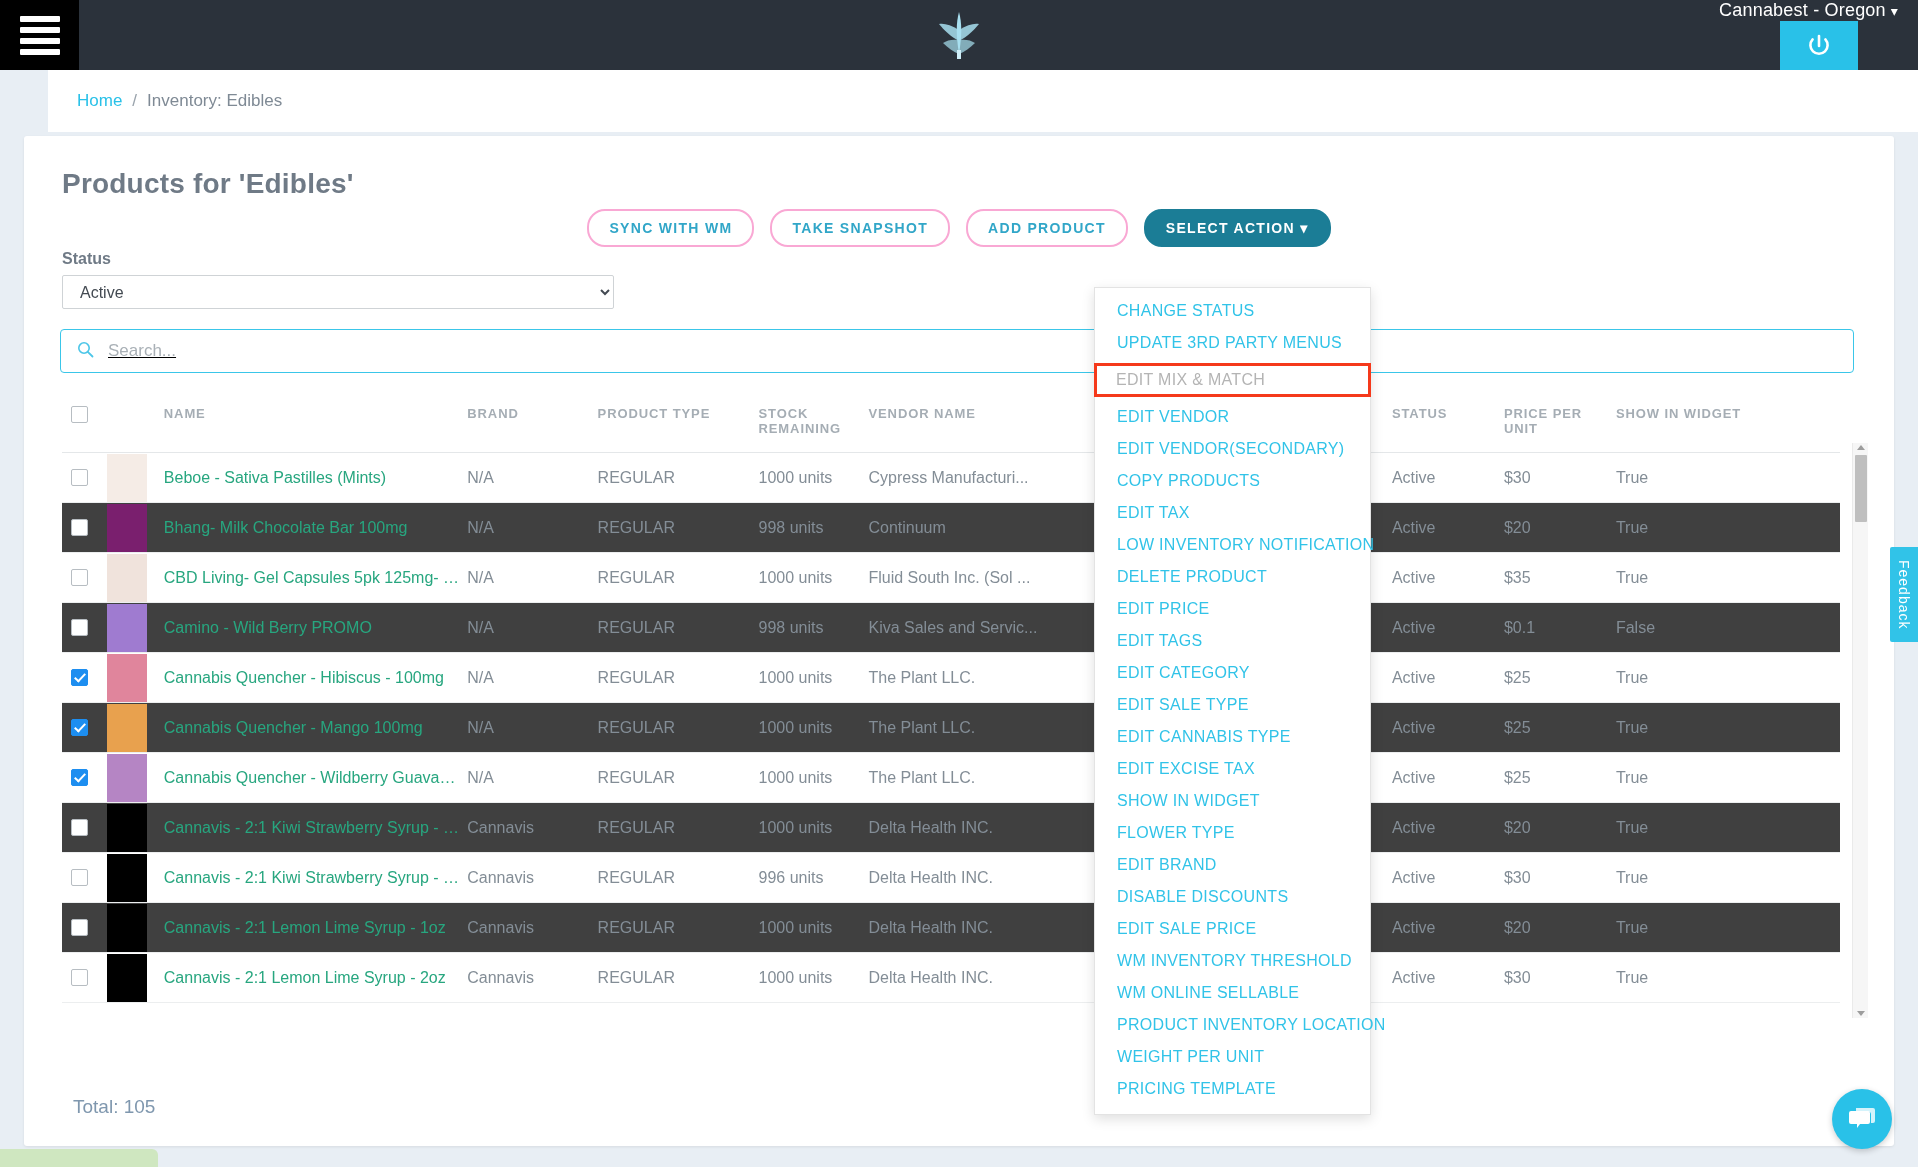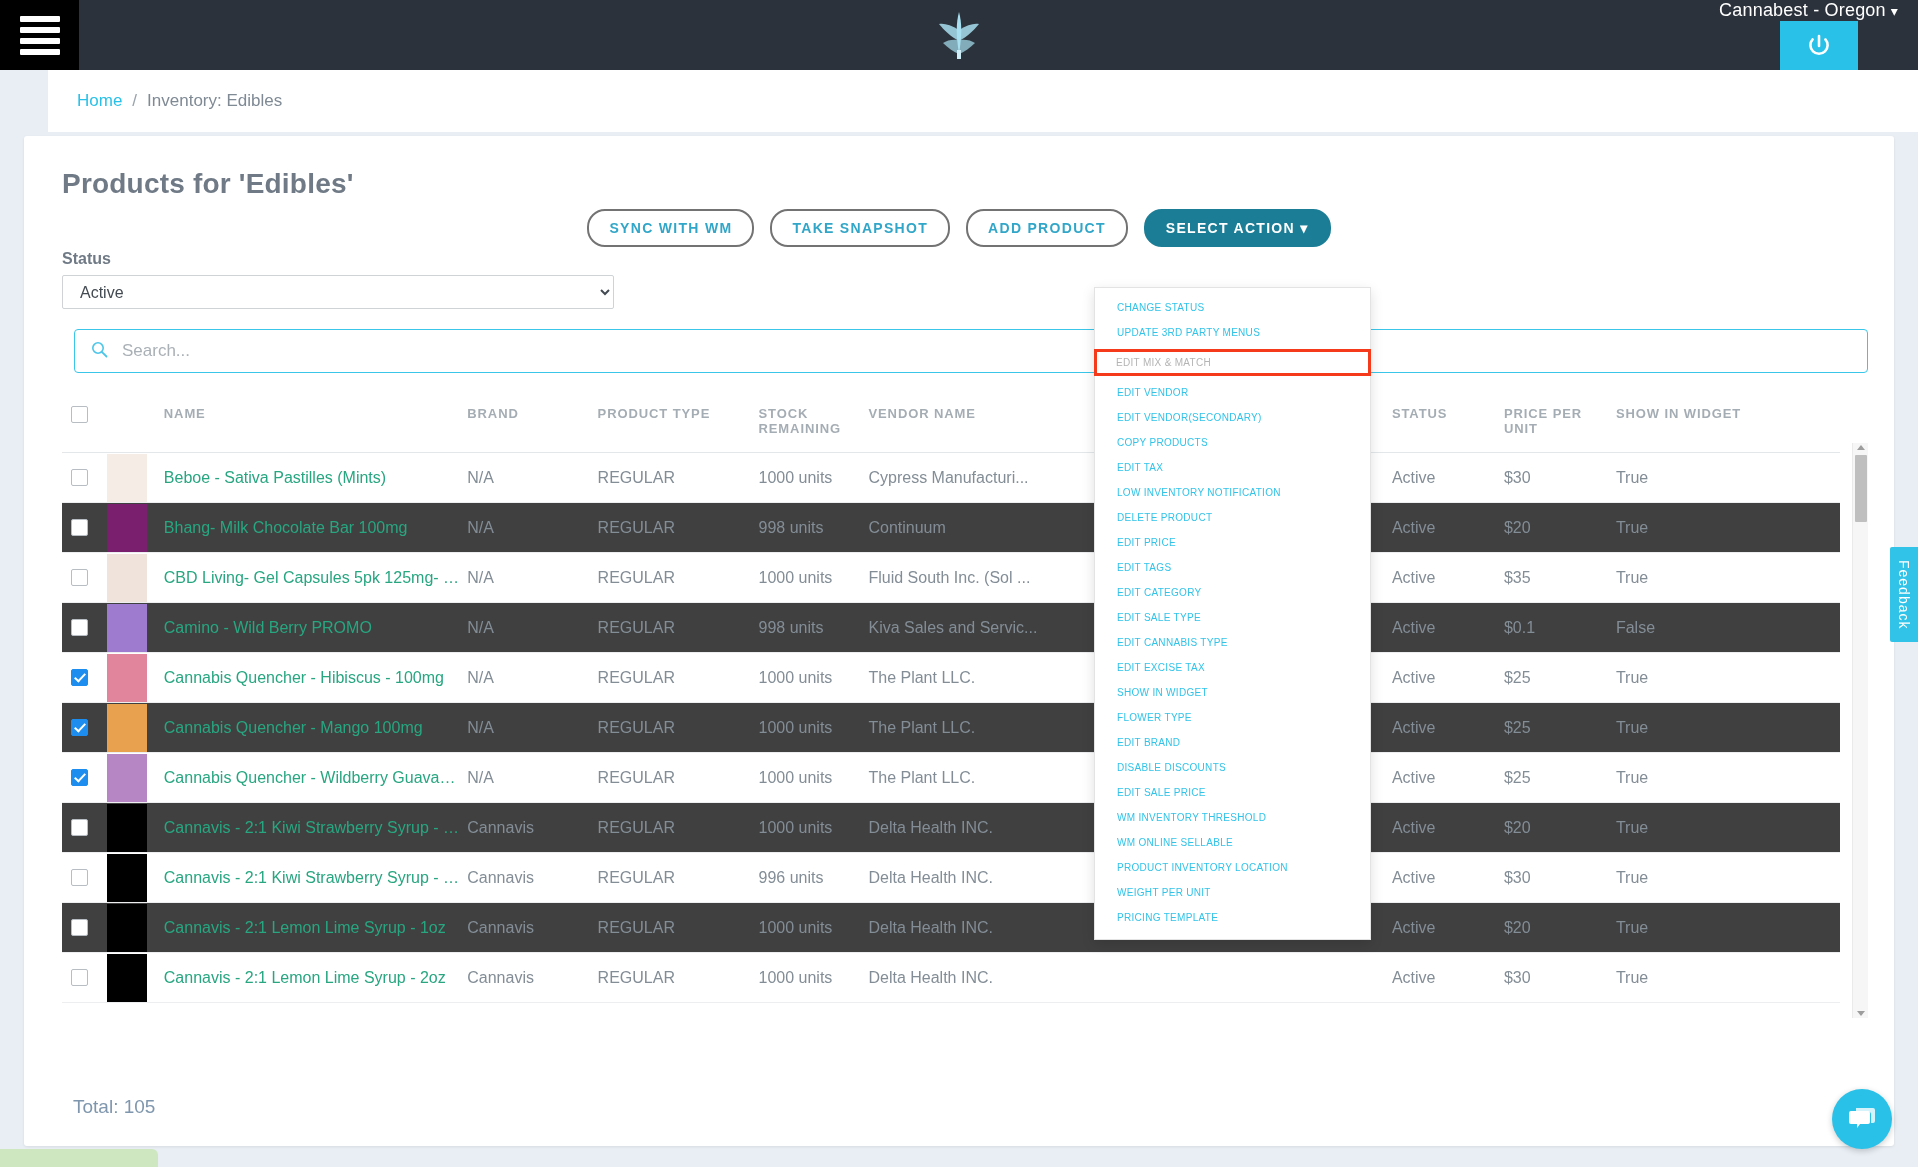--- a/index.html
+++ b/index.html
@@ -79,21 +79,21 @@
     font-size: 28px; color: #6f7a86; font-weight: 600;
     letter-spacing: .2px;
   }
 
   
   .btn-row {
     position: absolute; top: 73px; left: 0; width: 1870px;
     display: flex; justify-content: center; gap: 16px;
   }
   .btn {
-    border: 2px solid #737373;
+    border: 2px solid #f9a8d4;
     background: #ffffff;
     color: #31a6c8;
     font-size: 14px; font-weight: bold;
     letter-spacing: 1.3px;
     padding: 9px 20px;
     border-radius: 18px;
     cursor: pointer; white-space: nowrap;
   }
   .btn.primary {
     background: #1b7d96;
@@ -108,21 +108,21 @@
     width: 277px;
     background: #ffffff;
     border: 1px solid #e3e3e3;
     box-shadow: 0 4px 12px rgba(0,0,0,.13);
     padding: 7px 0 9px 0;
     z-index: 60;
   }
   .dd-item {
     display: block;
     padding: 7px 22px;
-    font-size: 10px;
+    font-size: 16px;
     color: #31c3e8;
     letter-spacing: .3px;
     cursor: pointer; white-space: nowrap;
   }
   .dd-item.disabled { color: #b4b4b4; cursor: default; }
   .dd-item.highlighted {
     border: 3px solid #f5391b;
     padding: 5px 19px;
     margin: 4px -1px;
   }
@@ -139,26 +139,27 @@
     background: #ffffff;
     font-family: "Liberation Sans", sans-serif;
     font-size: 16px; color: #434a52;
     padding-left: 13px;
     border-radius: 2px;
     cursor: pointer;
   }
 
   
   .search-wrap {
-    position: absolute; top: 193px; left: 50px;
+    position: absolute; top: 193px; left: 36px;
     width: 1794px; height: 44px;
     border: 1px solid #3ac6e9;
     border-radius: 4px;
     display: flex; align-items: center;
     padding-left: 16px;
+    text-decoration: underline;
   }
   .search-icon { margin-right: 12px; }
   .search-input {
     flex: 1; border: none; outline: none;
     font-family: "Liberation Sans", sans-serif;
     font-size: 17px; color: #555;
     background: transparent;
   }
   .search-input::placeholder { color: #a9b0b6; }
 

